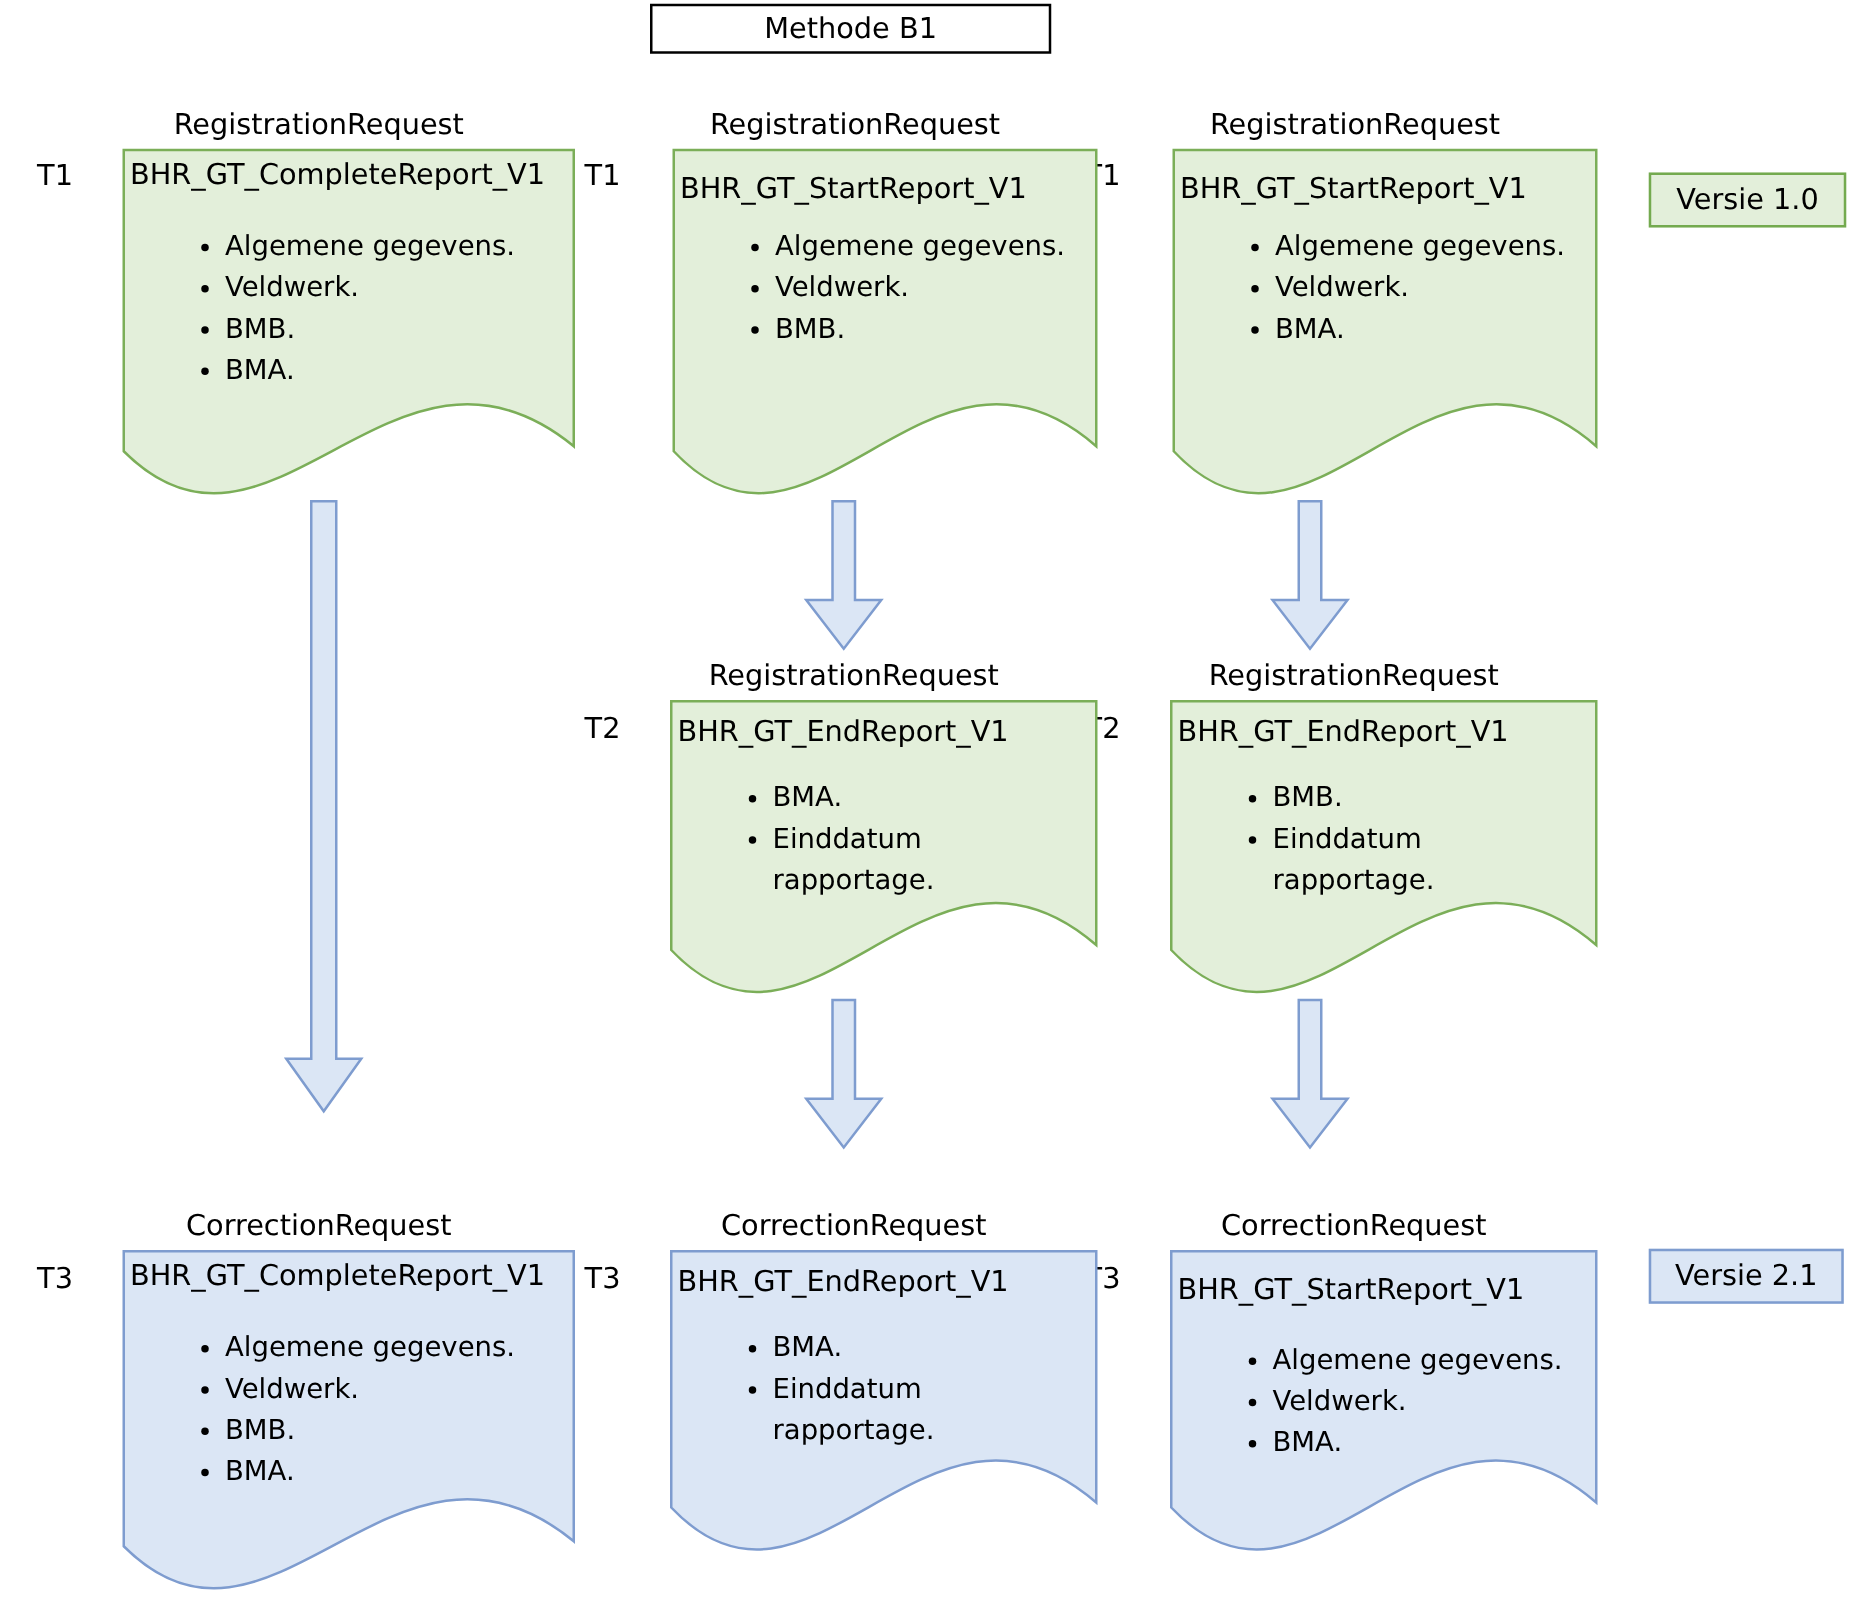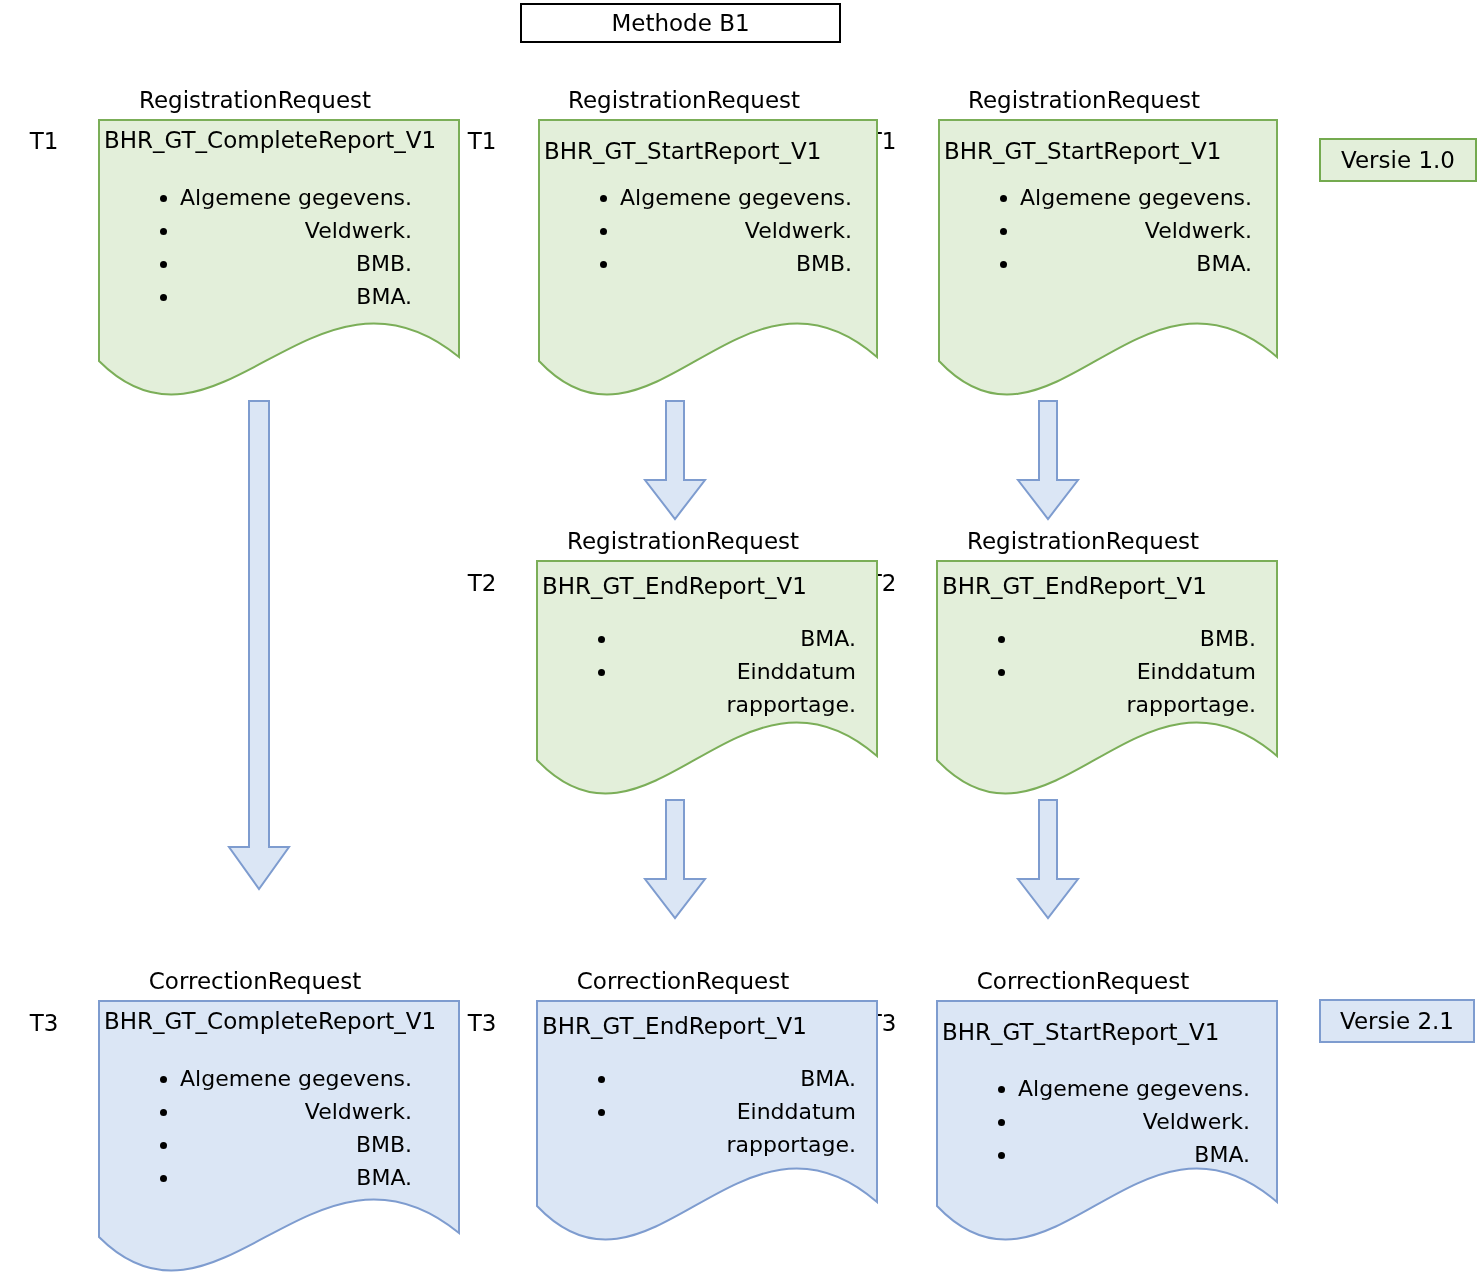--- a/index.html
+++ b/index.html
@@ -28,21 +28,21 @@
   .doc-title{
     position:absolute;left:6px;right:2px;top:5px;
     font-size:23px;line-height:32px;white-space:nowrap;overflow:hidden;
   }
   .doc-title.low{top:16px;}
   .doc ul{
     position:absolute;left:0;top:62px;margin:0;padding:0 6px 0 82px;
     font-size:22px;line-height:33px;list-style:disc;
   }
   .doc ul.low{top:72px;}
-  .doc li{padding:0;margin:0;text-align:right;}
+  .doc li{padding:0;margin:0;}
   .arrow svg{display:block;overflow:visible;}
   .arrow path{fill:#dbe6f5;stroke:#7e9ccf;stroke-width:2;}
   .badge{
     position:absolute;height:40px;font-size:23px;line-height:40px;text-align:center;white-space:nowrap;
   }
   .badge.green{background:#e3efda;border:2px solid #74aa4f;margin-top:20px;}
   .badge.blue {background:#dbe6f5;border:2px solid #7e9ccf;}
 </style>
 </head>
 <body>

